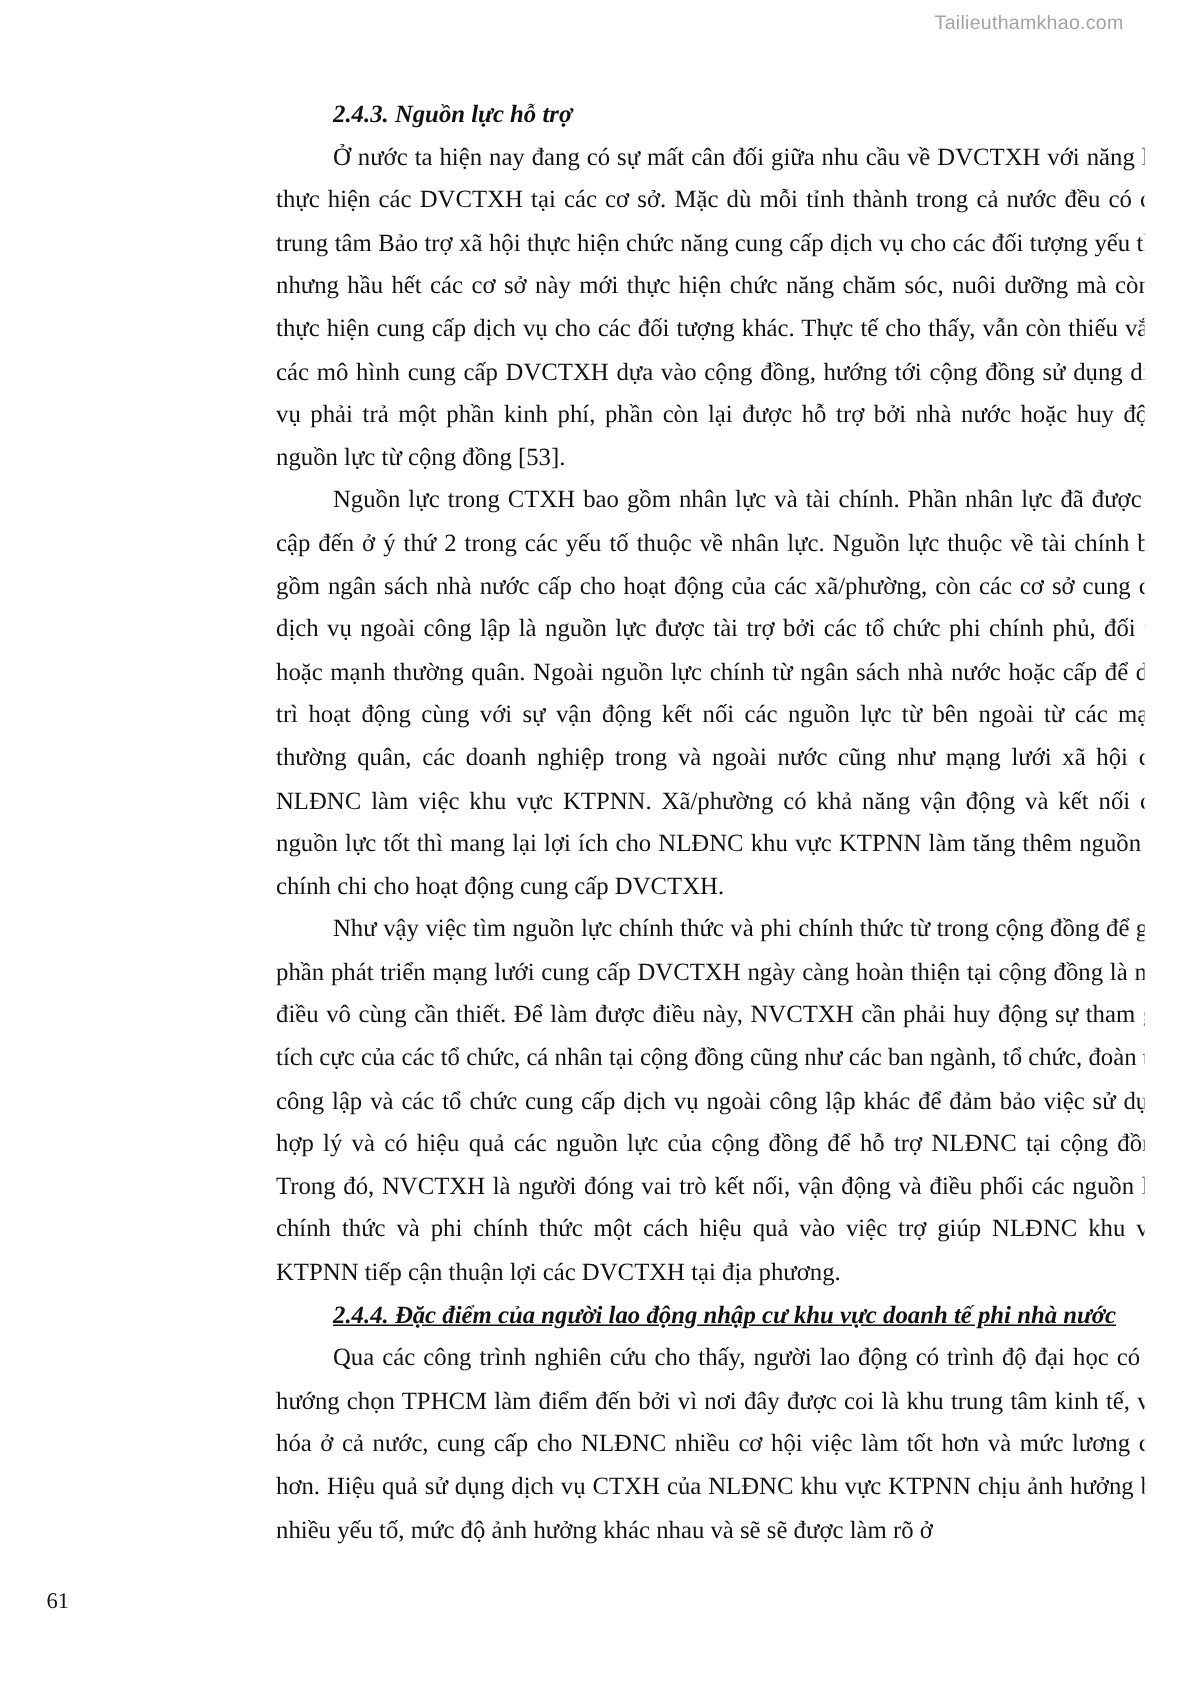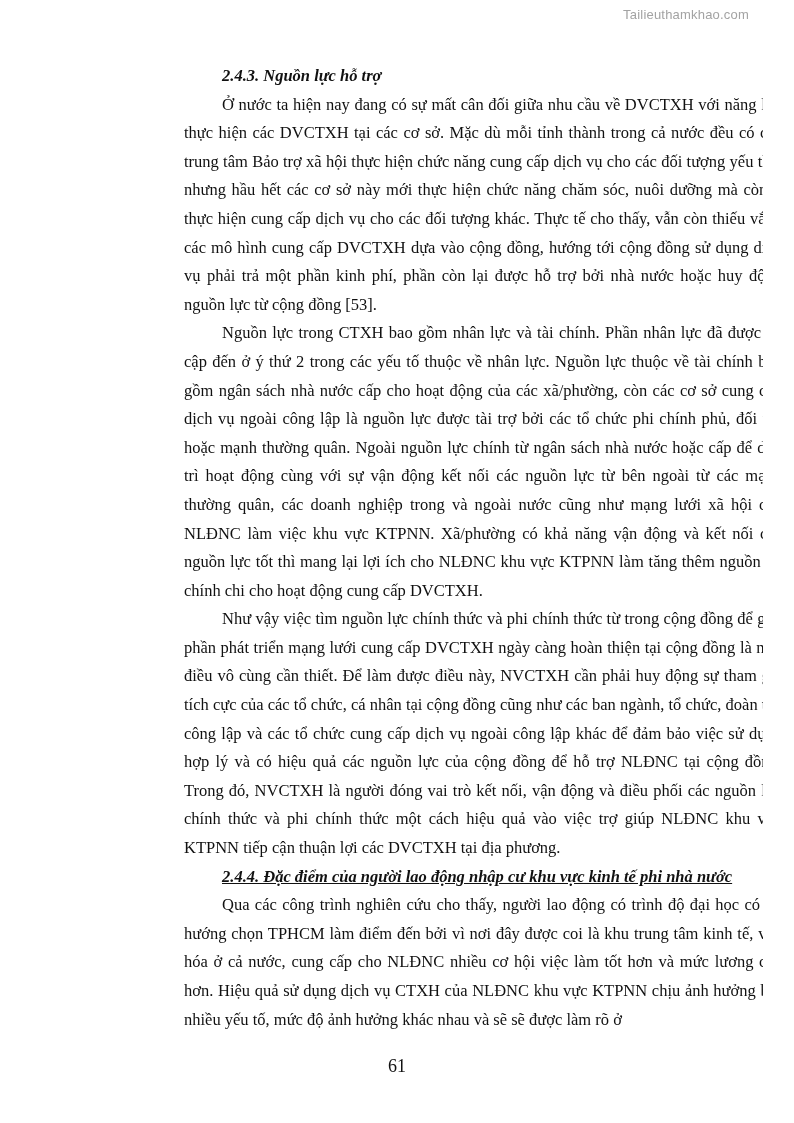--- a/index.html
+++ b/index.html
@@ -46,43 +46,42 @@
     font-style: italic;
   }
   .heading.underlined {
     text-decoration: underline;
   }
   .page-number {
     position: absolute;
     left: 0;
     right: 0;
     bottom: 46px;
-    text-align: center;
-    font-size: 18px;
+    font-size: 15px;
     color: #111111;
   }
 </style>
 </head>
 <body>
 
 <div class="page">
 
   <div class="watermark">Tailieuthamkhao.com</div>
 
   <main class="content">
 
     <p class="heading">2.4.3. Nguồn lực hỗ trợ</p>
 
     <p>Ở nước ta hiện nay đang có sự mất cân đối giữa nhu cầu về DVCTXH với năng lực thực hiện các DVCTXH tại các cơ sở. Mặc dù mỗi tỉnh thành trong cả nước đều có các trung tâm Bảo trợ xã hội thực hiện chức năng cung cấp dịch vụ cho các đối tượng yếu thế, nhưng hầu hết các cơ sở này mới thực hiện chức năng chăm sóc, nuôi dưỡng mà còn ít thực hiện cung cấp dịch vụ cho các đối tượng khác. Thực tế cho thấy, vẫn còn thiếu vắng các mô hình cung cấp DVCTXH dựa vào cộng đồng, hướng tới cộng đồng sử dụng dịch vụ phải trả một phần kinh phí, phần còn lại được hỗ trợ bởi nhà nước hoặc huy động nguồn lực từ cộng đồng [53].</p>
 
     <p>Nguồn lực trong CTXH bao gồm nhân lực và tài chính. Phần nhân lực đã được đề cập đến ở ý thứ 2 trong các yếu tố thuộc về nhân lực. Nguồn lực thuộc về tài chính bao gồm ngân sách nhà nước cấp cho hoạt động của các xã/phường, còn các cơ sở cung cấp dịch vụ ngoài công lập là nguồn lực được tài trợ bởi các tổ chức phi chính phủ, đối tác hoặc mạnh thường quân. Ngoài nguồn lực chính từ ngân sách nhà nước hoặc cấp để duy trì hoạt động cùng với sự vận động kết nối các nguồn lực từ bên ngoài từ các mạnh thường quân, các doanh nghiệp trong và ngoài nước cũng như mạng lưới xã hội của NLĐNC làm việc khu vực KTPNN. Xã/phường có khả năng vận động và kết nối các nguồn lực tốt thì mang lại lợi ích cho NLĐNC khu vực KTPNN làm tăng thêm nguồn tài chính chi cho hoạt động cung cấp DVCTXH.</p>
 
     <p>Như vậy việc tìm nguồn lực chính thức và phi chính thức từ trong cộng đồng để góp phần phát triển mạng lưới cung cấp DVCTXH ngày càng hoàn thiện tại cộng đồng là một điều vô cùng cần thiết. Để làm được điều này, NVCTXH cần phải huy động sự tham gia tích cực của các tổ chức, cá nhân tại cộng đồng cũng như các ban ngành, tổ chức, đoàn thể công lập và các tổ chức cung cấp dịch vụ ngoài công lập khác để đảm bảo việc sử dụng hợp lý và có hiệu quả các nguồn lực của cộng đồng để hỗ trợ NLĐNC tại cộng đồng. Trong đó, NVCTXH là người đóng vai trò kết nối, vận động và điều phối các nguồn lực chính thức và phi chính thức một cách hiệu quả vào việc trợ giúp NLĐNC khu vực KTPNN tiếp cận thuận lợi các DVCTXH tại địa phương.</p>
 
-    <p class="heading underlined">2.4.4. Đặc điểm của người lao động nhập cư khu vực kinh tế phi nhà nước</p>
+    <p class="heading underlined">2.4.4. Đặc điểm của người lao động nhập cư khu vực doanh tế phi nhà nước</p>
 
     <p>Qua các công trình nghiên cứu cho thấy, người lao động có trình độ đại học có xu hướng chọn TPHCM làm điểm đến bởi vì nơi đây được coi là khu trung tâm kinh tế, văn hóa ở cả nước, cung cấp cho NLĐNC nhiều cơ hội việc làm tốt hơn và mức lương cao hơn. Hiệu quả sử dụng dịch vụ CTXH của NLĐNC khu vực KTPNN chịu ảnh hưởng bởi nhiều yếu tố, mức độ ảnh hưởng khác nhau và sẽ sẽ được làm rõ ở</p>
 
   </main>
 
   <div class="page-number">61</div>
 
 </div>
 
 </body></html>

